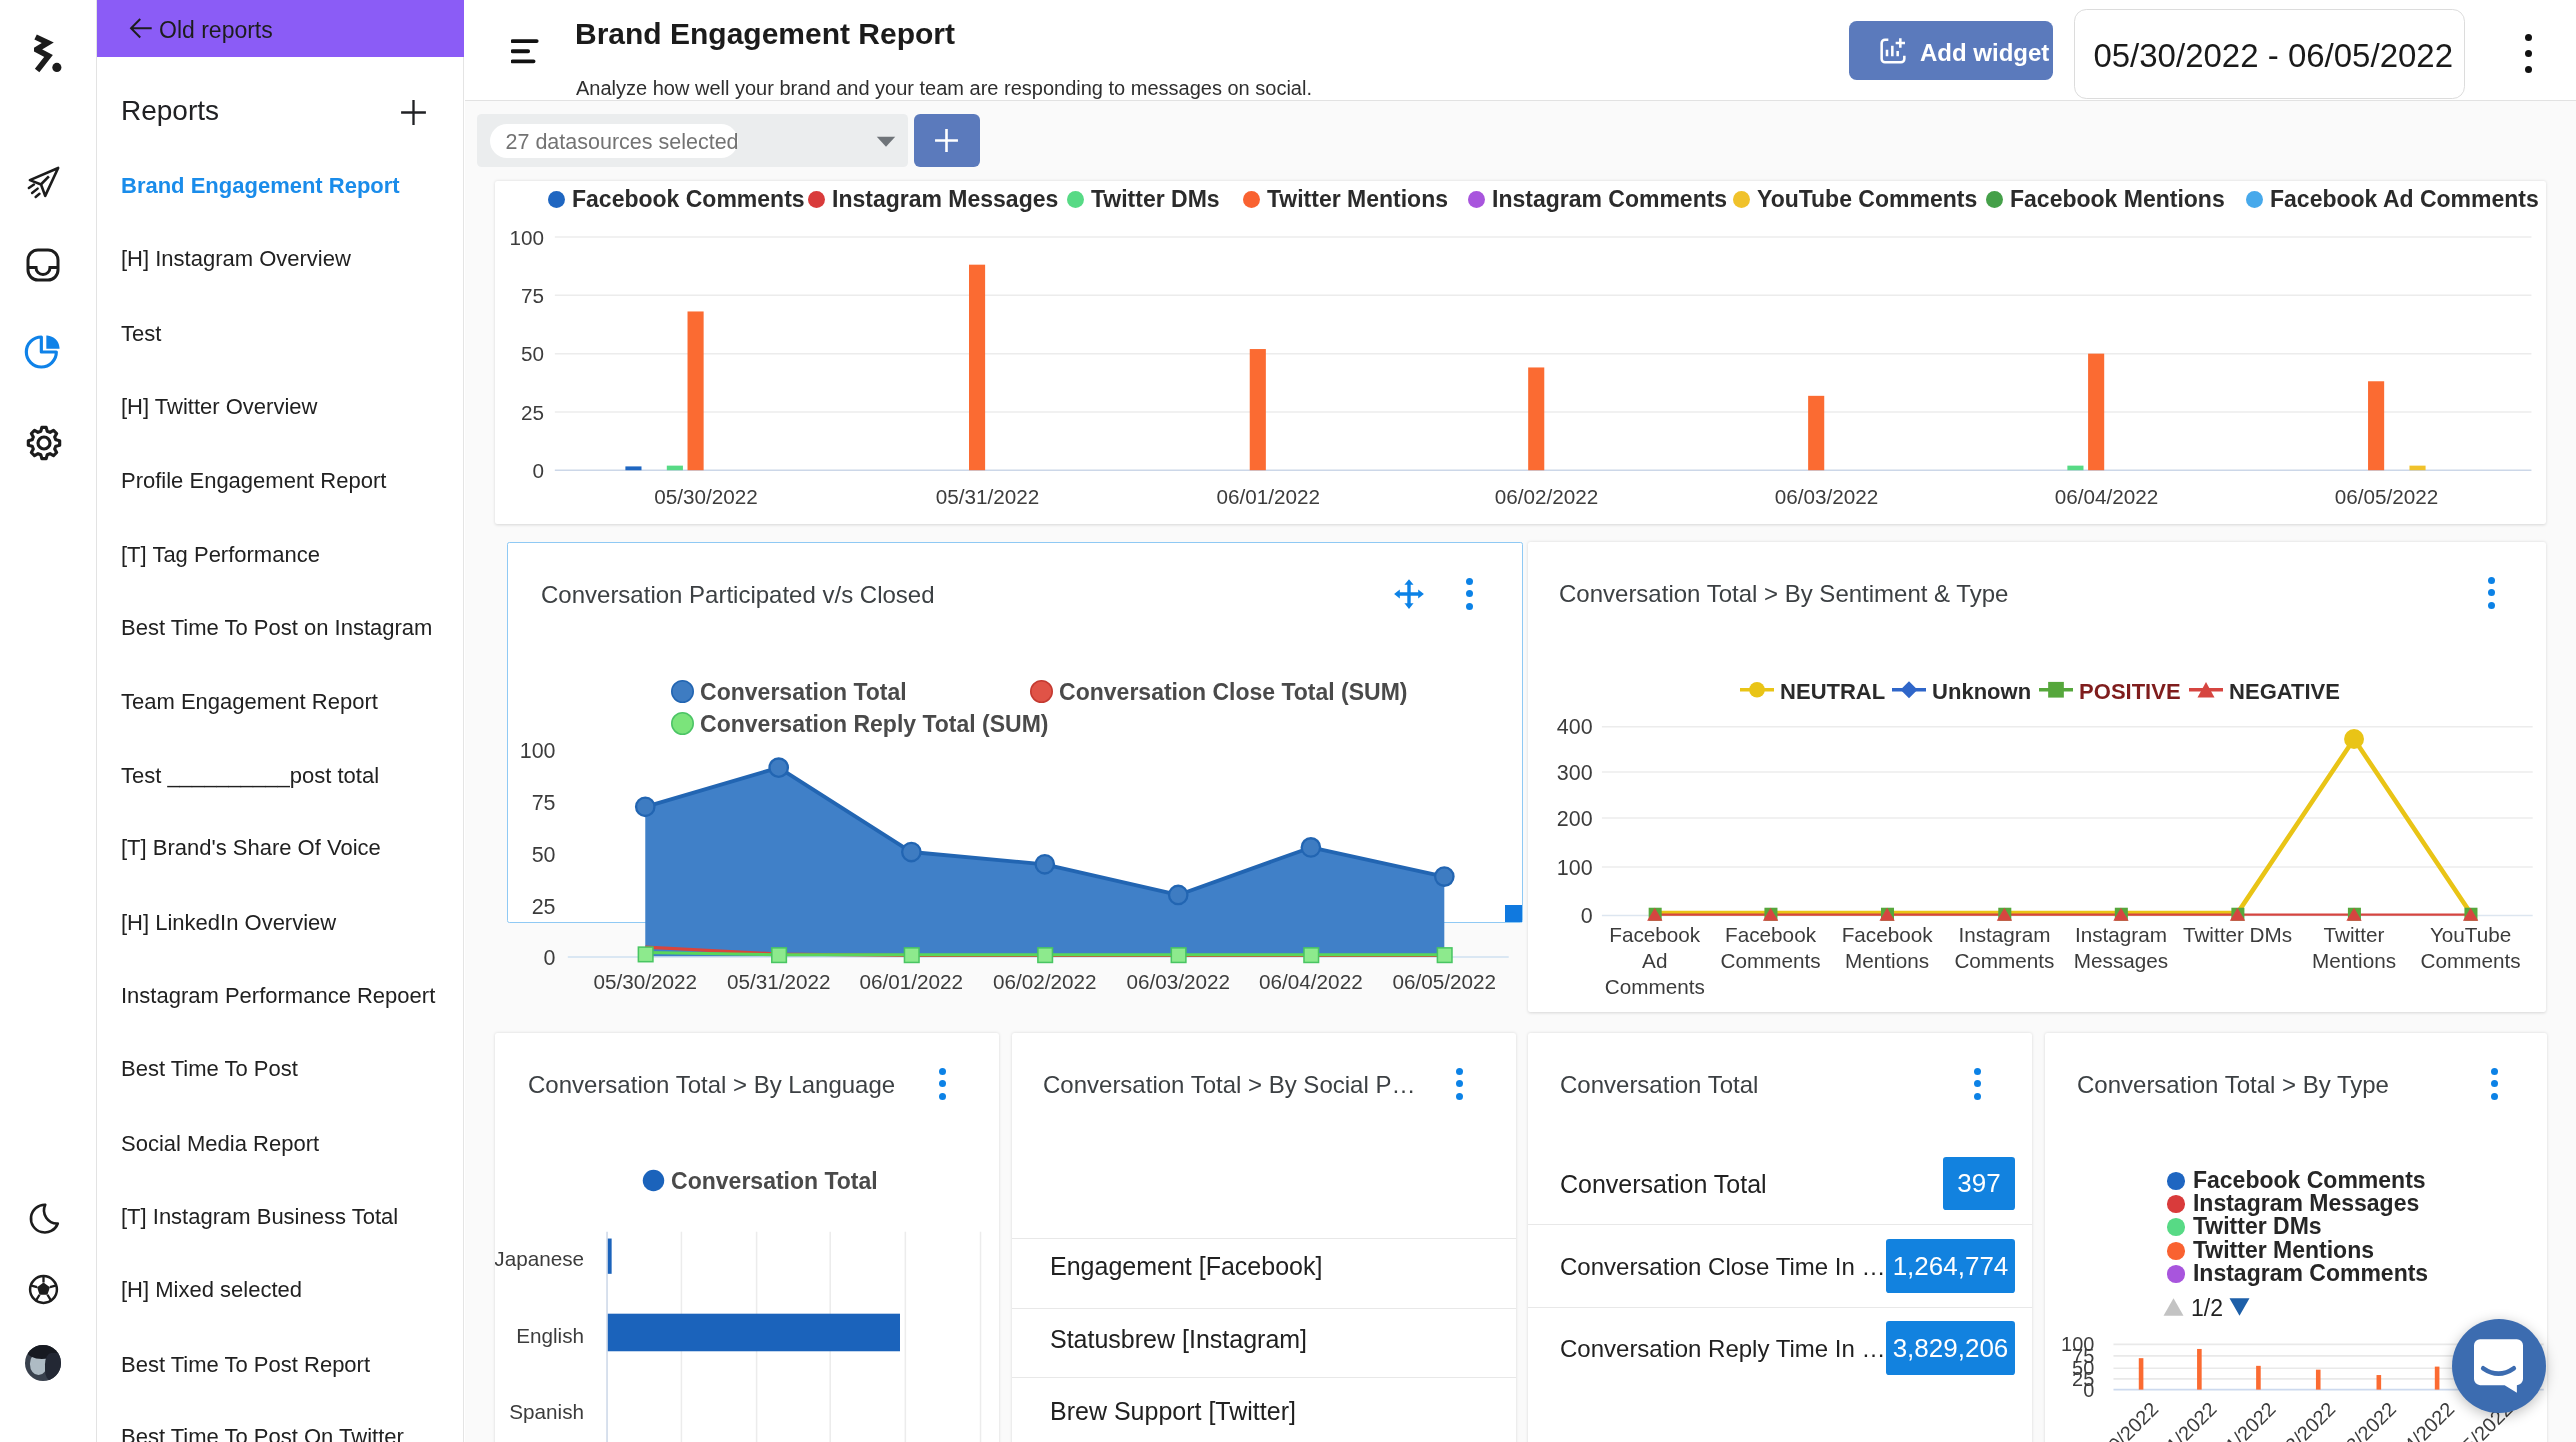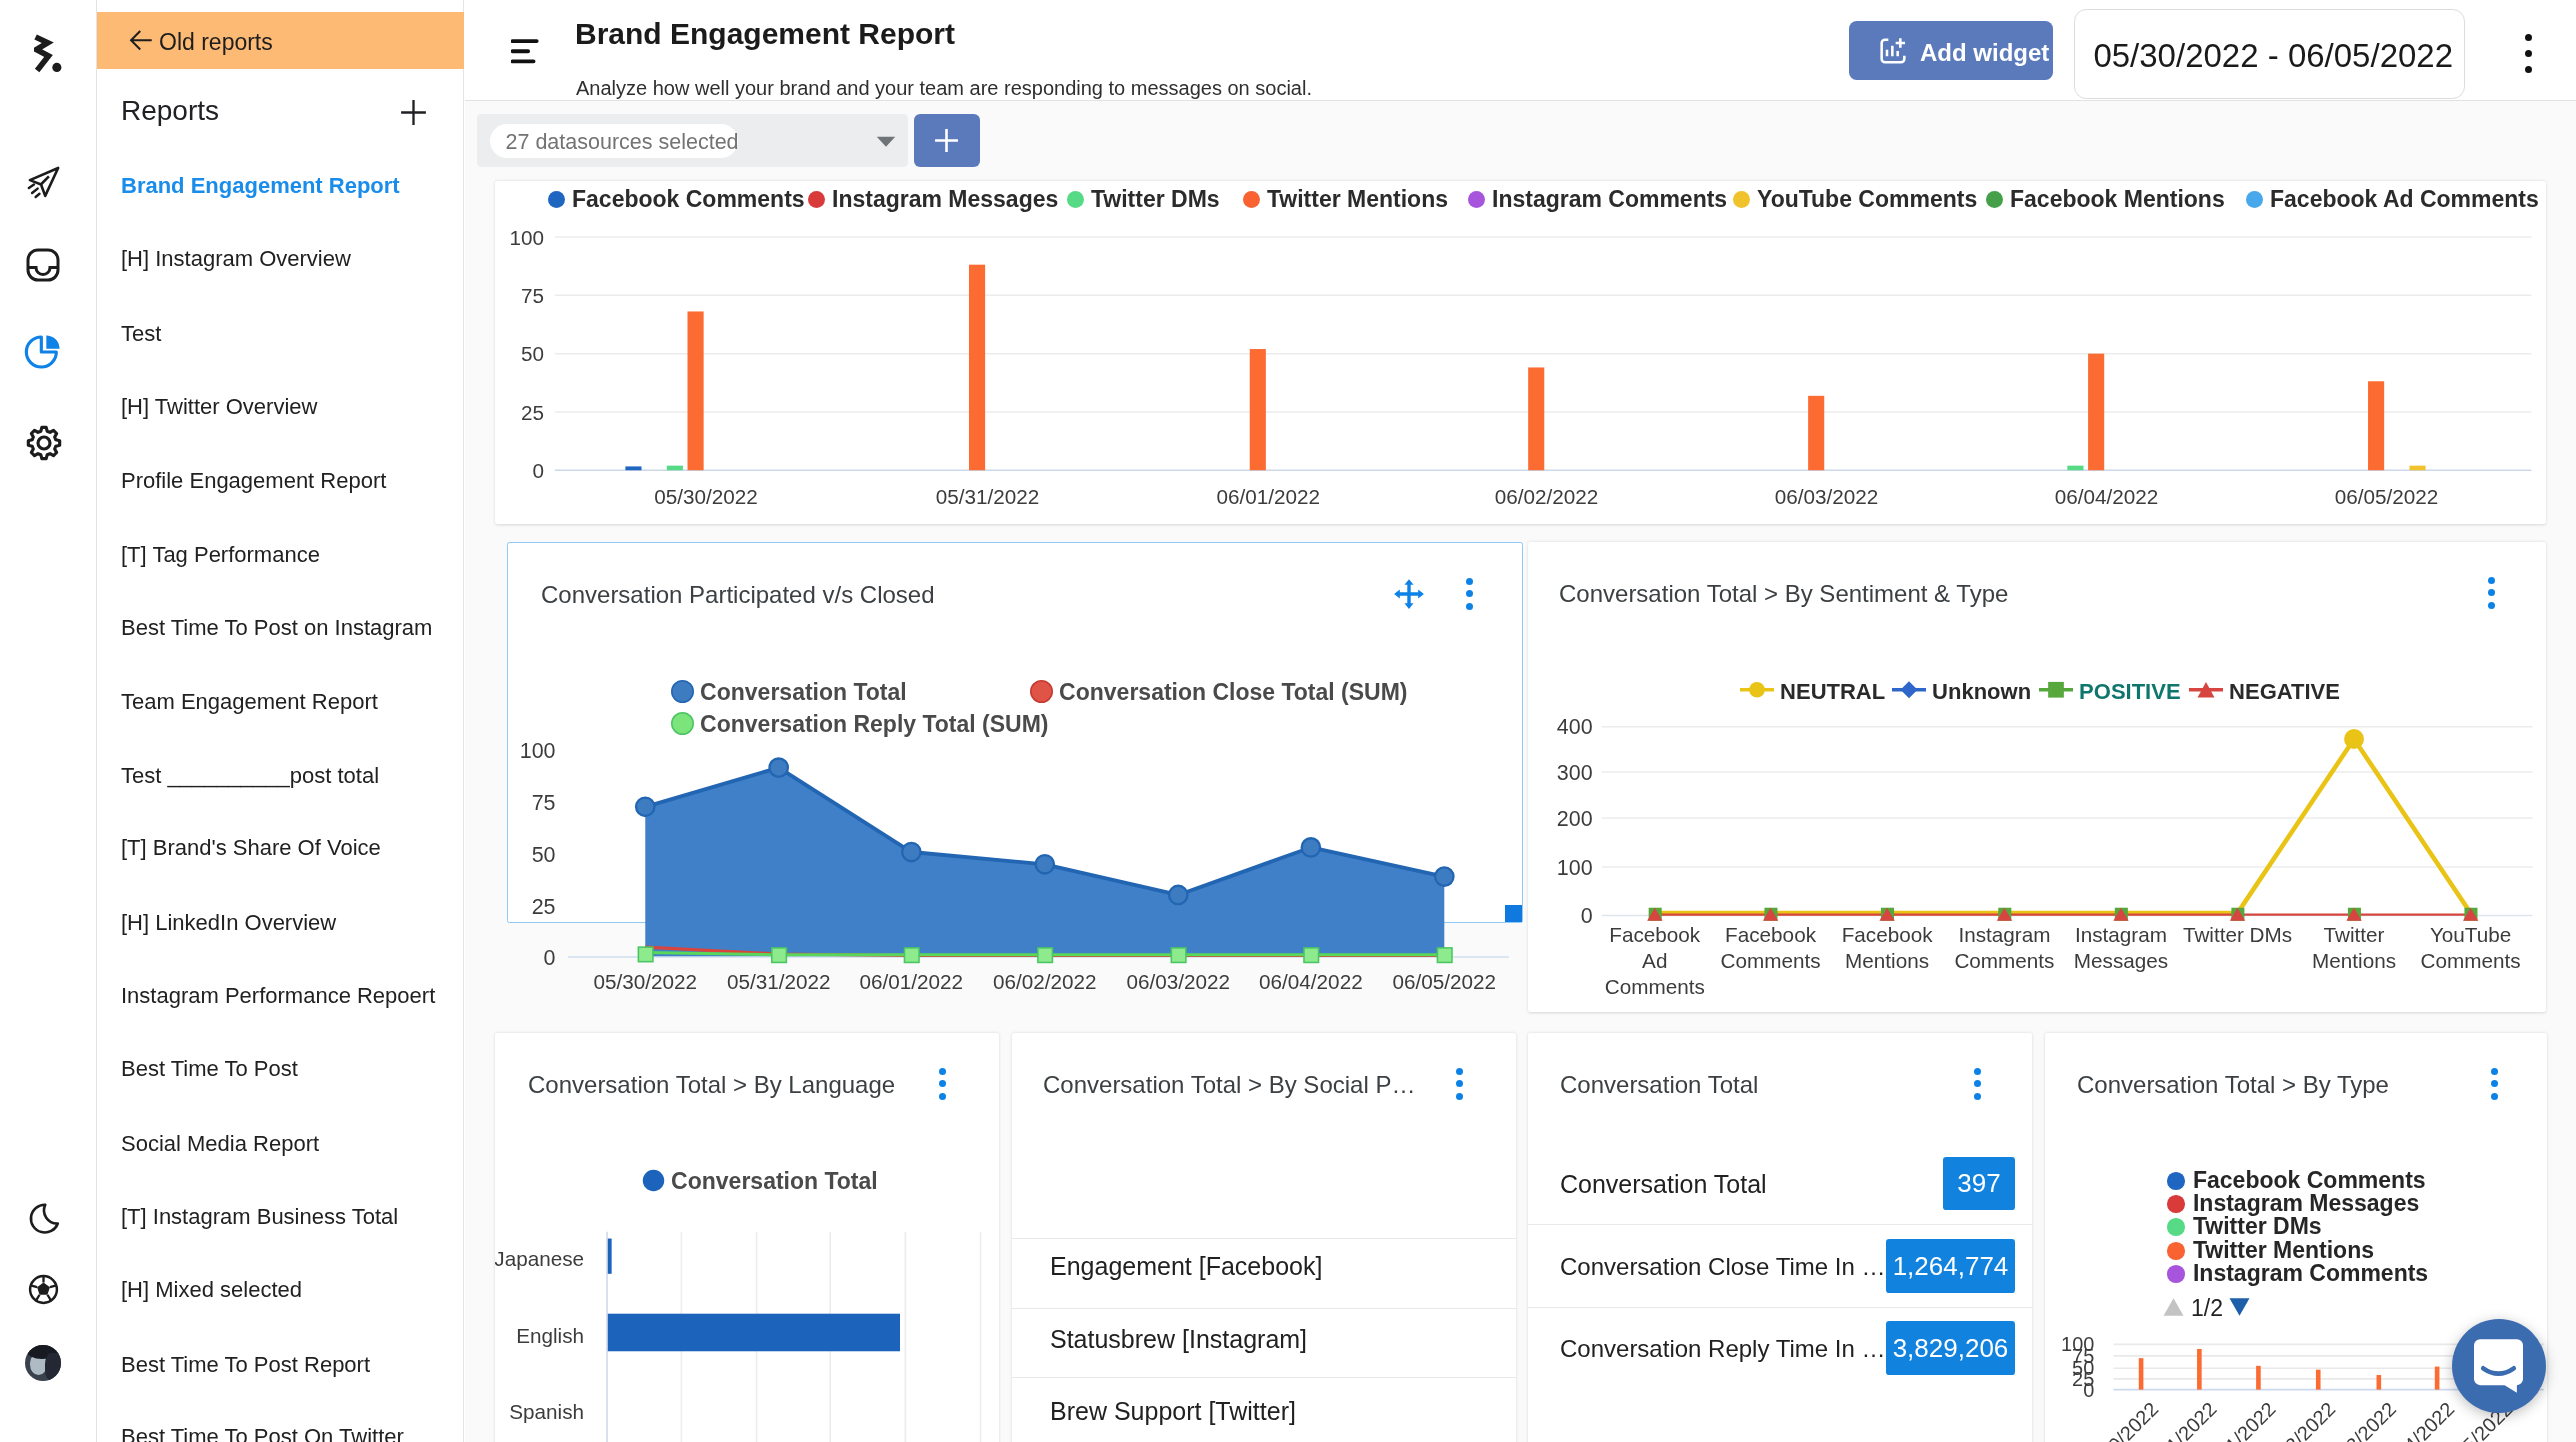--- a/index.html
+++ b/index.html
@@ -1,20 +1,20 @@
 <!DOCTYPE html>
 <html style="font-size:12.3px"><head>
 <meta charset="utf-8">
 <style>
 *{margin:0;padding:0;box-sizing:border-box}
 html,body{width:2576px;height:1442px;overflow:hidden}
 body{font-family:"Liberation Sans",sans-serif;background:#fff;color:#202124;position:relative}
 #rail{position:absolute;left:0;top:0;width:97px;height:1442px;background:#fff;border-right:0.8px solid #e3e3e3;z-index:5}
 #side{position:absolute;left:97px;top:0;width:367px;height:1442px;background:#fff;border-right:0.8px solid #e4e4e4;z-index:4}
-#oldbar{position:absolute;left:0;top:12px;width:367px;height:57px;background:#fdba74}
+#oldbar{position:absolute;left:0;top:0;width:367px;height:57px;background:#8b5cf6}
 #oldbar span{position:absolute;left:62px;top:17px;font-size:23px;color:#1d1d1d}
 .sitem{position:absolute;left:24px;font-size:22px;color:#212121;white-space:nowrap}
 #hdr{position:absolute;left:465px;top:0;width:2111px;height:101px;background:#fff;border-bottom:0.8px solid #e2e2e2;z-index:3}
 #main{position:absolute;left:465px;top:101px;width:2111px;height:1341px;background:#fafafa;overflow:hidden}
 .card{position:absolute;background:#fff;border-radius:2.3px;box-shadow:0 0.8px 3.1px rgba(0,0,0,.14)}
 .ctitle{position:absolute;font-size:24px;color:#3c4043;white-space:nowrap}
 .kebab{position:absolute;width:7.7px}
 .kebab i{display:block;width:7px;height:7px;border-radius:50%;background:#0c82e6;margin:0 0 5.4px 0}
 svg{position:absolute;left:0;top:0}
 .chip{position:absolute;background:#1282df;color:#fff;font-size:26px;border-radius:3.1px;display:flex;align-items:center;justify-content:center}
@@ -316,21 +316,21 @@
           <path d="M0 14 H52" stroke="#e9c416" stroke-width="5"></path>
           <circle cx="26" cy="14" r="12" fill="#e9c416"></circle>
         </svg><span style="margin-left:6.1px;color:#2a2a2a">NEUTRAL</span></div>
 <div class="leg2" style="left:364px;top:135px;font-size:22px"><svg style="position:relative;top:2.3px" width="34" height="21.5" viewBox="0 0 52 28">
           <path d="M0 14 H52" stroke="#2f66c9" stroke-width="5"></path>
           <path d="M26 1 L39 14 L26 27 L13 14 Z" fill="#2f66c9"></path>
         </svg><span style="margin-left:6.1px;color:#2a2a2a">Unknown</span></div>
 <div class="leg2" style="left:511px;top:135px;font-size:22px"><svg style="position:relative;top:2.3px" width="34" height="21.5" viewBox="0 0 52 28">
           <path d="M0 14 H52" stroke="#56a73c" stroke-width="5"></path>
           <rect x="14" y="2" width="24" height="24" fill="#56a73c"></rect>
-        </svg><span style="margin-left:6.1px;color:#0f766e">POSITIVE</span></div>
+        </svg><span style="margin-left:6.1px;color:#7f1d1d">POSITIVE</span></div>
 <div class="leg2" style="left:661px;top:135px;font-size:22px"><svg style="position:relative;top:2.3px" width="34" height="21.5" viewBox="0 0 52 28">
           <path d="M0 14 H52" stroke="#d64540" stroke-width="5"></path>
           <path d="M26 2 l13 24 h-26 Z" fill="#d64540"></path>
         </svg><span style="margin-left:6.1px;color:#2a2a2a">NEGATIVE</span></div>
 </div>
 
 <div class="card" id="c4" style="left:30px;top:932px;width:504px;height:522px">
 <div class="ctitle" style="left:33px;top:38px">Conversation Total &gt; By Language</div>
 <div class="kebab" style="left:444px;top:35px">
         <i></i>

